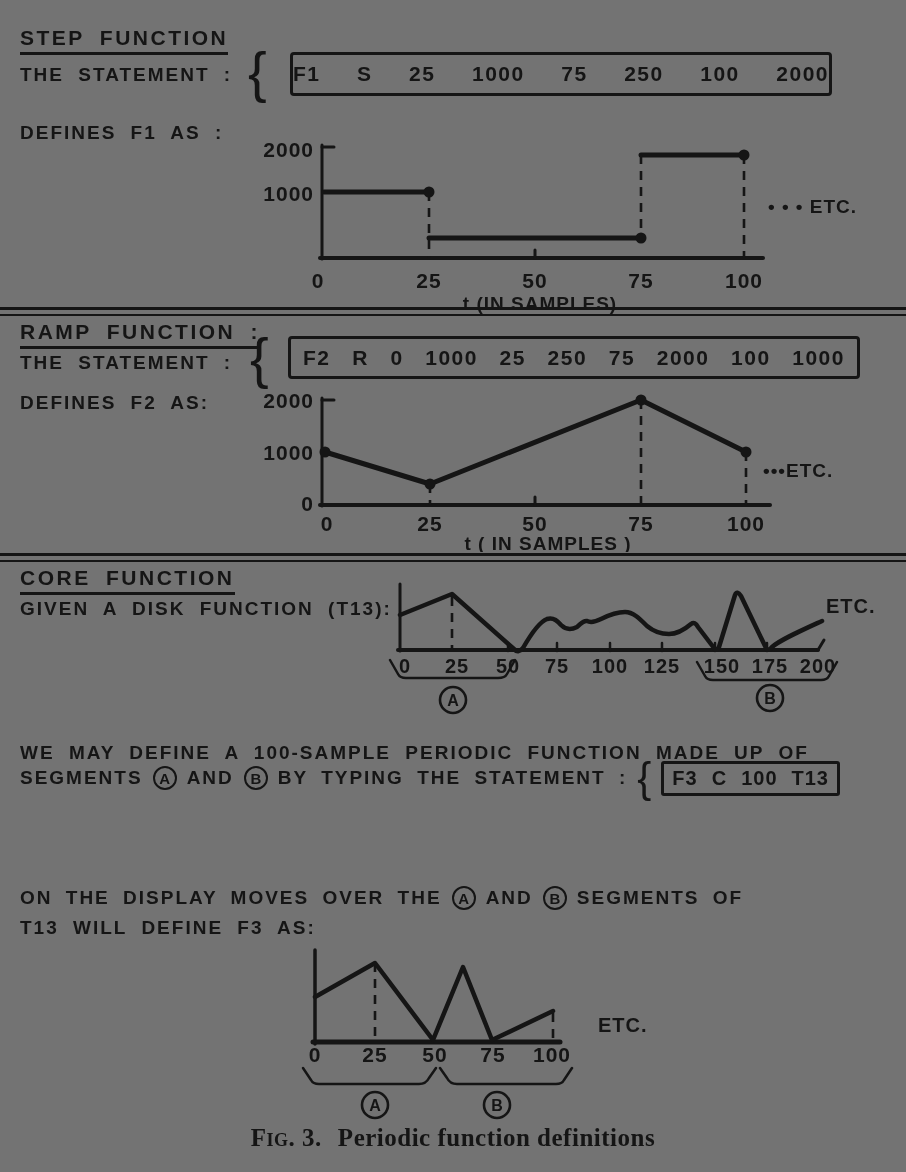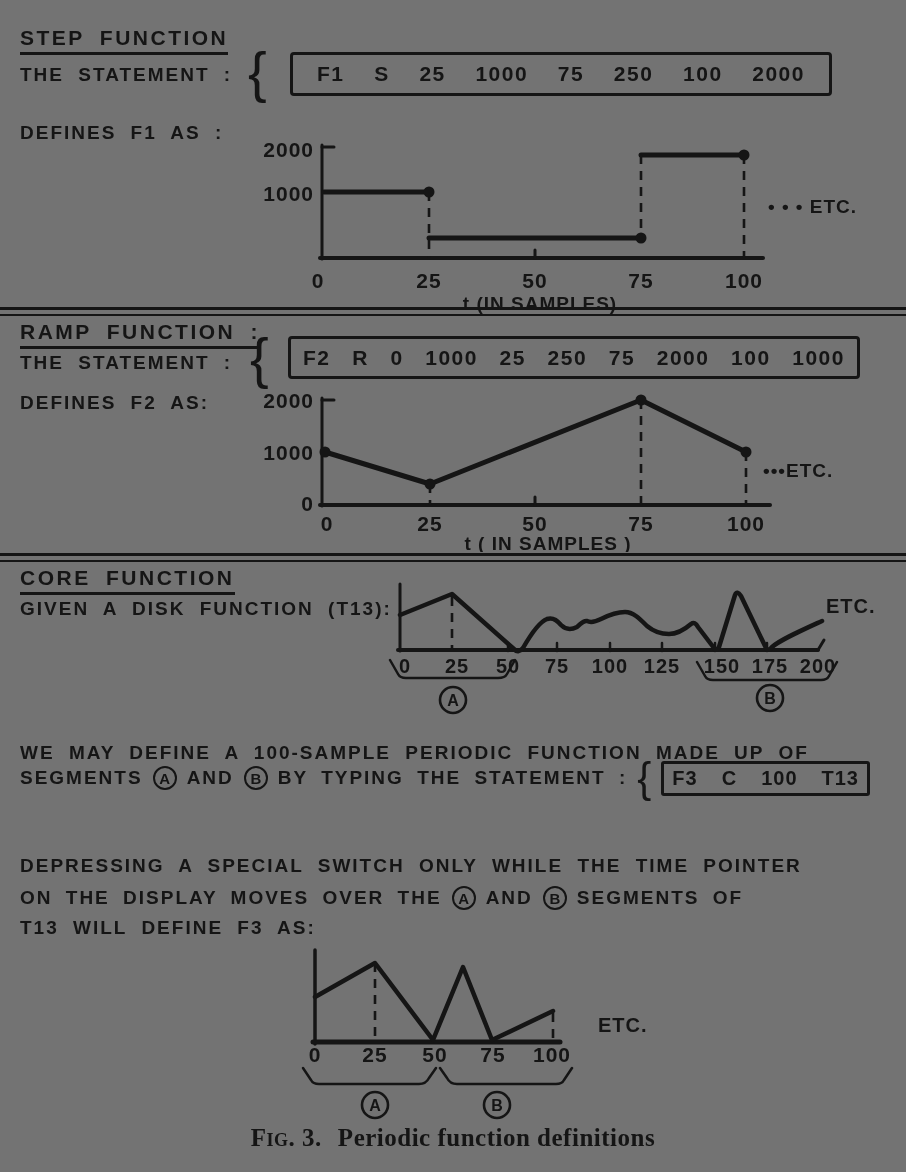--- a/index.html
+++ b/index.html
@@ -7,23 +7,23 @@
         font-family:"Liberation Sans",sans-serif;font-weight:bold;overflow:hidden;}
   .t{position:absolute;font-size:19px;letter-spacing:2px;word-spacing:7px;white-space:nowrap;}
   .title{font-size:21px;letter-spacing:2.5px;}
   .u{border-bottom:3px solid #151515;padding-bottom:3px;}
   .row{position:absolute;display:flex;align-items:center;gap:10px;white-space:nowrap;
        font-size:19px;letter-spacing:2px;word-spacing:6px;}
   .circ{display:inline-flex;align-items:center;justify-content:center;width:24px;height:24px;
         border:2.5px solid #151515;border-radius:50%;font-size:15px;letter-spacing:0;
         word-spacing:0;flex:none;box-sizing:border-box;}
   .stmt-box{position:absolute;display:flex;justify-content:space-between;align-items:center;
-        border:3.5px solid #151515;border-radius:4px;padding:0 24px;box-sizing:border-box;
+        border:3.5px solid #151515;border-radius:4px;padding:0 0;box-sizing:border-box;
         font-size:21px;letter-spacing:1.5px;}
-  .stmt-box-inline{display:inline-flex;gap:24px;align-items:center;border:3.5px solid #151515;
+  .stmt-box-inline{display:inline-flex;gap:14px;align-items:center;border:3.5px solid #151515;
         border-radius:3px;padding:3px 8px;font-size:20px;letter-spacing:1px;word-spacing:0;}
   .brace{position:absolute;font-size:56px;font-weight:400;line-height:1;letter-spacing:0;}
   .brace-inline{font-size:42px;font-weight:400;line-height:0;letter-spacing:0;}
   .plot{position:absolute;}
   svg text{font-family:"Liberation Sans",sans-serif;}
   .rule{position:absolute;left:0;width:906px;height:4px;border-top:3.5px solid #151515;
         border-bottom:2.5px solid #151515;}
   .caption{position:absolute;left:0;width:100%;text-align:center;
         font-family:"Liberation Serif",serif;font-weight:bold;font-size:25px;letter-spacing:.5px;}
   .caption .sc{font-variant:small-caps;margin-right:16px;}
@@ -158,21 +158,20 @@
     <span>BY TYPING THE STATEMENT :</span>
     <span class="brace-inline">{</span>
     <span class="stmt-box-inline">
         <span>F3</span>
         <span>C</span>
         <span>100</span>
         <span>T13</span>
       </span>
   </div>
 
-  <div class="t" style="left:20px;top:855px;">DEPRESSING A SPECIAL SWITCH ONLY WHILE THE TIME POINTER</div>
   <div class="row" style="left:20px;top:884px;height:28px;">
     <span>ON THE DISPLAY MOVES OVER THE</span>
     <span class="circ">A</span>
     <span>AND</span>
     <span class="circ">B</span>
     <span>SEGMENTS OF</span>
   </div>
   <div class="t" style="left:20px;top:917px;">T13 WILL DEFINE F3 AS:</div>
 
   <svg class="plot" style="left:280px;top:942px;width:440px;height:188px;" viewBox="280 942 440 188">

